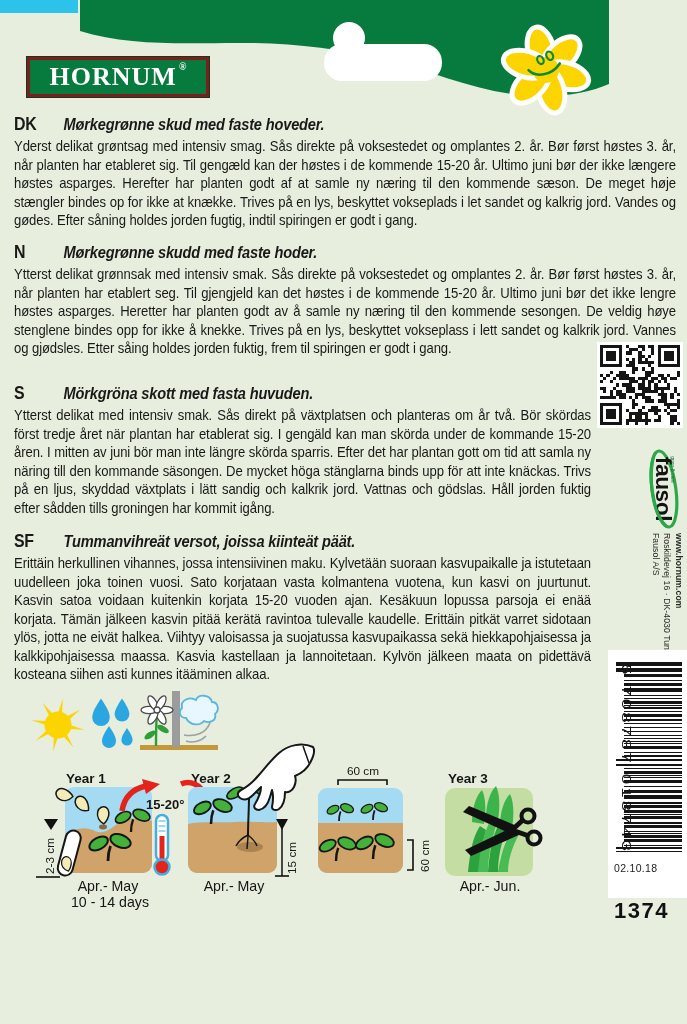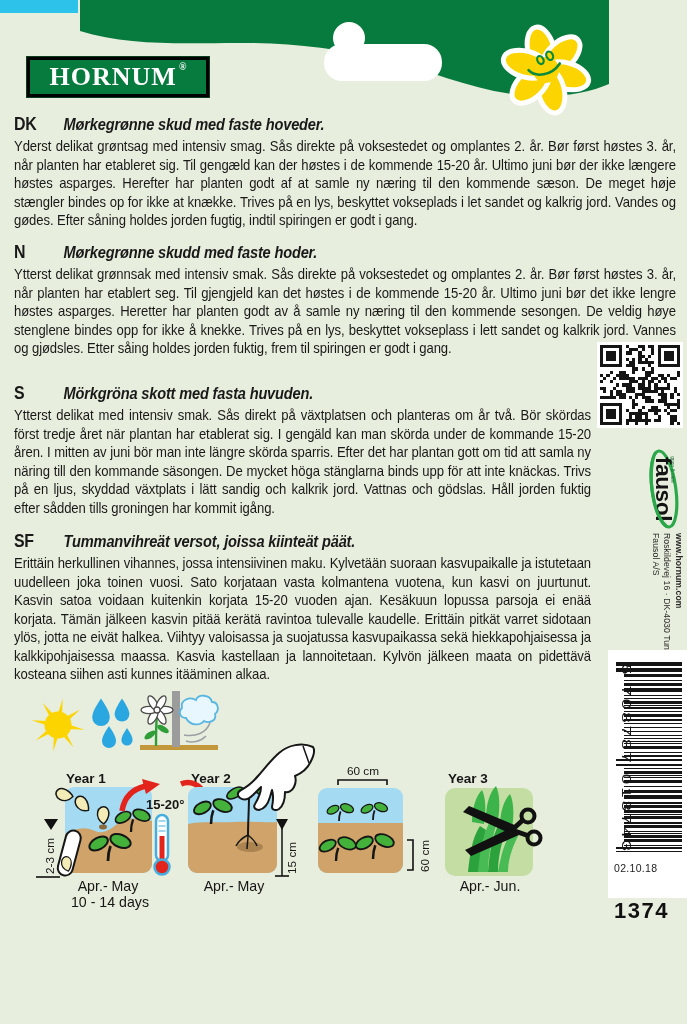--- a/index.html
+++ b/index.html
@@ -2,21 +2,21 @@
 <html><head>
 <meta charset="utf-8">
 <style>
   html,body{margin:0;padding:0;}
   body{width:687px;height:1024px;font-family:"Liberation Sans",sans-serif;}
   .sheet{position:relative;width:687px;height:1024px;background:#e8eedd;overflow:hidden;color:#191919;}
   .abs{position:absolute;}
   
   .cyan-trim{left:0;top:0;width:78px;height:13px;background:#2cc2ea;}
   .banner-svg{left:0;top:0;}
-  .hornum{left:27px;top:57px;width:176px;height:34px;background:#077a3e;border:3px solid #000000;
+  .hornum{left:27px;top:57px;width:176px;height:34px;background:#077a3e;border:3px solid #7f1d1d;
     box-shadow:0 0 0 1px #0a3d1c;display:flex;align-items:center;justify-content:center;}
   .hornum .word{font-family:"Liberation Serif",serif;font-weight:bold;font-size:26px;color:#fff;letter-spacing:1px;line-height:1;}
   .hornum .reg{font-family:"Liberation Serif",serif;font-weight:bold;font-size:10px;color:#fff;align-self:flex-start;margin:1px 0 0 2px;}
   
   .lang-section{position:absolute;left:14px;transform:scaleX(0.885);transform-origin:0 0;}
   .sec-head{display:flex;align-items:baseline;margin:0 0 2px 0;}
   .sec-head .code{font-weight:bold;font-size:18px;width:56px;flex:none;letter-spacing:-0.3px;}
   .sec-head .title{font-weight:bold;font-style:italic;font-size:16.5px;letter-spacing:-0.2px;}
   .sec-body{margin:0;font-size:14.8px;line-height:18.5px;text-align:justify;letter-spacing:-0.1px;}
   

